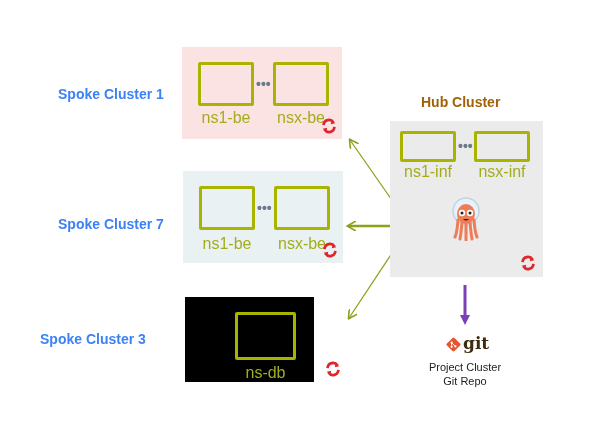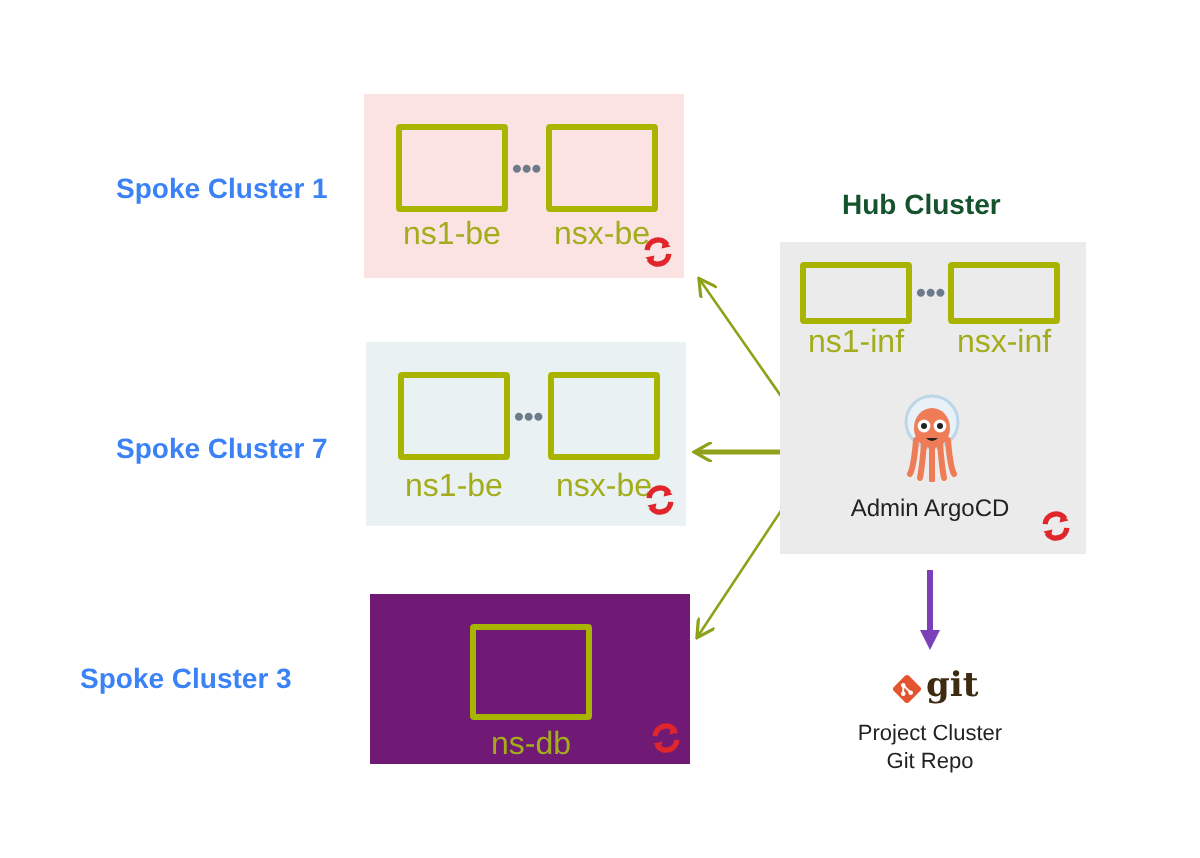--- a/index.html
+++ b/index.html
@@ -4,21 +4,21 @@
 <style>
   html,body{margin:0;padding:0;background:#ffffff;}
   body{width:600px;height:429px;position:relative;overflow:hidden;font-family:"Liberation Sans",sans-serif;}
   .abs{position:absolute;text-align:center;}
   .spoke-label{position:absolute;font-weight:bold;font-size:14px;color:#3b82f6;white-space:nowrap;}
   .cluster{position:absolute;}
   .ns-box{position:absolute;border:3px solid #a8b400;box-sizing:border-box;border-radius:2px;}
   .ns-label{position:absolute;font-size:16px;color:#a3ad1c;text-align:center;white-space:nowrap;}
   .dots{position:absolute;font-size:14px;color:#6c7a8a;letter-spacing:0px;line-height:10px;font-weight:bold;}
   .sync{position:absolute;width:18px;height:18px;}
-  .hub-title{position:absolute;font-weight:bold;font-size:14px;color:#14532d;}
+  .hub-title{position:absolute;font-weight:bold;font-size:14px;color:#a16207;}
   .caption{position:absolute;font-size:11px;color:#222;text-align:center;white-space:nowrap;}
   svg.overlay{position:absolute;left:0;top:0;}
 </style>
 </head>
 <body>
 
 <svg class="overlay" width="600" height="429">
   <defs>
     <marker id="ag" markerWidth="10" markerHeight="10" refX="8" refY="5" orient="auto" markerUnits="userSpaceOnUse">
       <path d="M0,0 L9,5 L0,10" fill="none" stroke="#8fa11a" stroke-width="1.6"></path>
@@ -62,21 +62,21 @@
   <div class="ns-label" style="left:91px;top:64px;width:56px;">nsx-be</div>
   <svg class="sync" style="left:138px;top:70px;" viewBox="0 0 20 20">
     <path d="M4,9 A6,6 0 0 1 15,6" fill="none" stroke="#e0262b" stroke-width="3"></path>
     <path d="M13,3 L17,7 L12,8 Z" fill="#e0262b"></path>
     <path d="M16,11 A6,6 0 0 1 5,14" fill="none" stroke="#e0262b" stroke-width="3"></path>
     <path d="M7,17 L3,13 L8,12 Z" fill="#e0262b"></path>
   </svg>
 </div>
 
 <div class="spoke-label" style="left:40px;top:331px;">Spoke Cluster 3</div>
-<div class="cluster" style="left:185px;top:297px;width:160px;height:85px;background:#701a75;">
+<div class="cluster" style="left:185px;top:297px;width:129px;height:85px;background:#000000;">
   <div class="ns-box" style="left:50px;top:15px;width:61px;height:48px;"></div>
   <div class="ns-label" style="left:50px;top:67px;width:61px;">ns-db</div>
   <svg class="sync" style="left:139px;top:63px;" viewBox="0 0 20 20">
     <path d="M4,9 A6,6 0 0 1 15,6" fill="none" stroke="#e0262b" stroke-width="3"></path>
     <path d="M13,3 L17,7 L12,8 Z" fill="#e0262b"></path>
     <path d="M16,11 A6,6 0 0 1 5,14" fill="none" stroke="#e0262b" stroke-width="3"></path>
     <path d="M7,17 L3,13 L8,12 Z" fill="#e0262b"></path>
   </svg>
 </div>
 
@@ -91,21 +91,20 @@
   <svg style="position:absolute;left:59px;top:76px;" width="34" height="44" viewBox="0 0 34 44">
     <circle cx="17" cy="14" r="13" fill="#e8f1f7" stroke="#bcd6e6" stroke-width="1.5"></circle>
     <ellipse cx="17" cy="17" rx="9" ry="10" fill="#ee7d57"></ellipse>
     <path d="M9,23 Q8,36 6,40 M13,25 Q12,37 11,42 M17,26 L17,43 M21,25 Q22,37 23,42 M25,23 Q26,36 28,40" stroke="#ee7d57" stroke-width="3" fill="none" stroke-linecap="round"></path>
     <circle cx="13" cy="16" r="3.2" fill="#fff"></circle>
       <circle cx="21" cy="16" r="3.2" fill="#fff"></circle>
     <circle cx="13" cy="16" r="1.5" fill="#222"></circle>
       <circle cx="21" cy="16" r="1.5" fill="#222"></circle>
     <path d="M14,22 Q17,25 20,22" fill="#222"></path>
   </svg>
-  <div class="caption" style="left:20px;top:126px;width:110px;font-size:12px;">Admin ArgoCD</div>
   <svg class="sync" style="left:129px;top:133px;" viewBox="0 0 20 20">
     <path d="M4,9 A6,6 0 0 1 15,6" fill="none" stroke="#e0262b" stroke-width="3"></path>
     <path d="M13,3 L17,7 L12,8 Z" fill="#e0262b"></path>
     <path d="M16,11 A6,6 0 0 1 5,14" fill="none" stroke="#e0262b" stroke-width="3"></path>
     <path d="M7,17 L3,13 L8,12 Z" fill="#e0262b"></path>
   </svg>
 </div>
 
 <div class="abs" style="left:446px;top:334px;width:42px;height:20px;">
   <svg style="position:absolute;left:0;top:3px;" width="15" height="15" viewBox="0 0 16 16">

